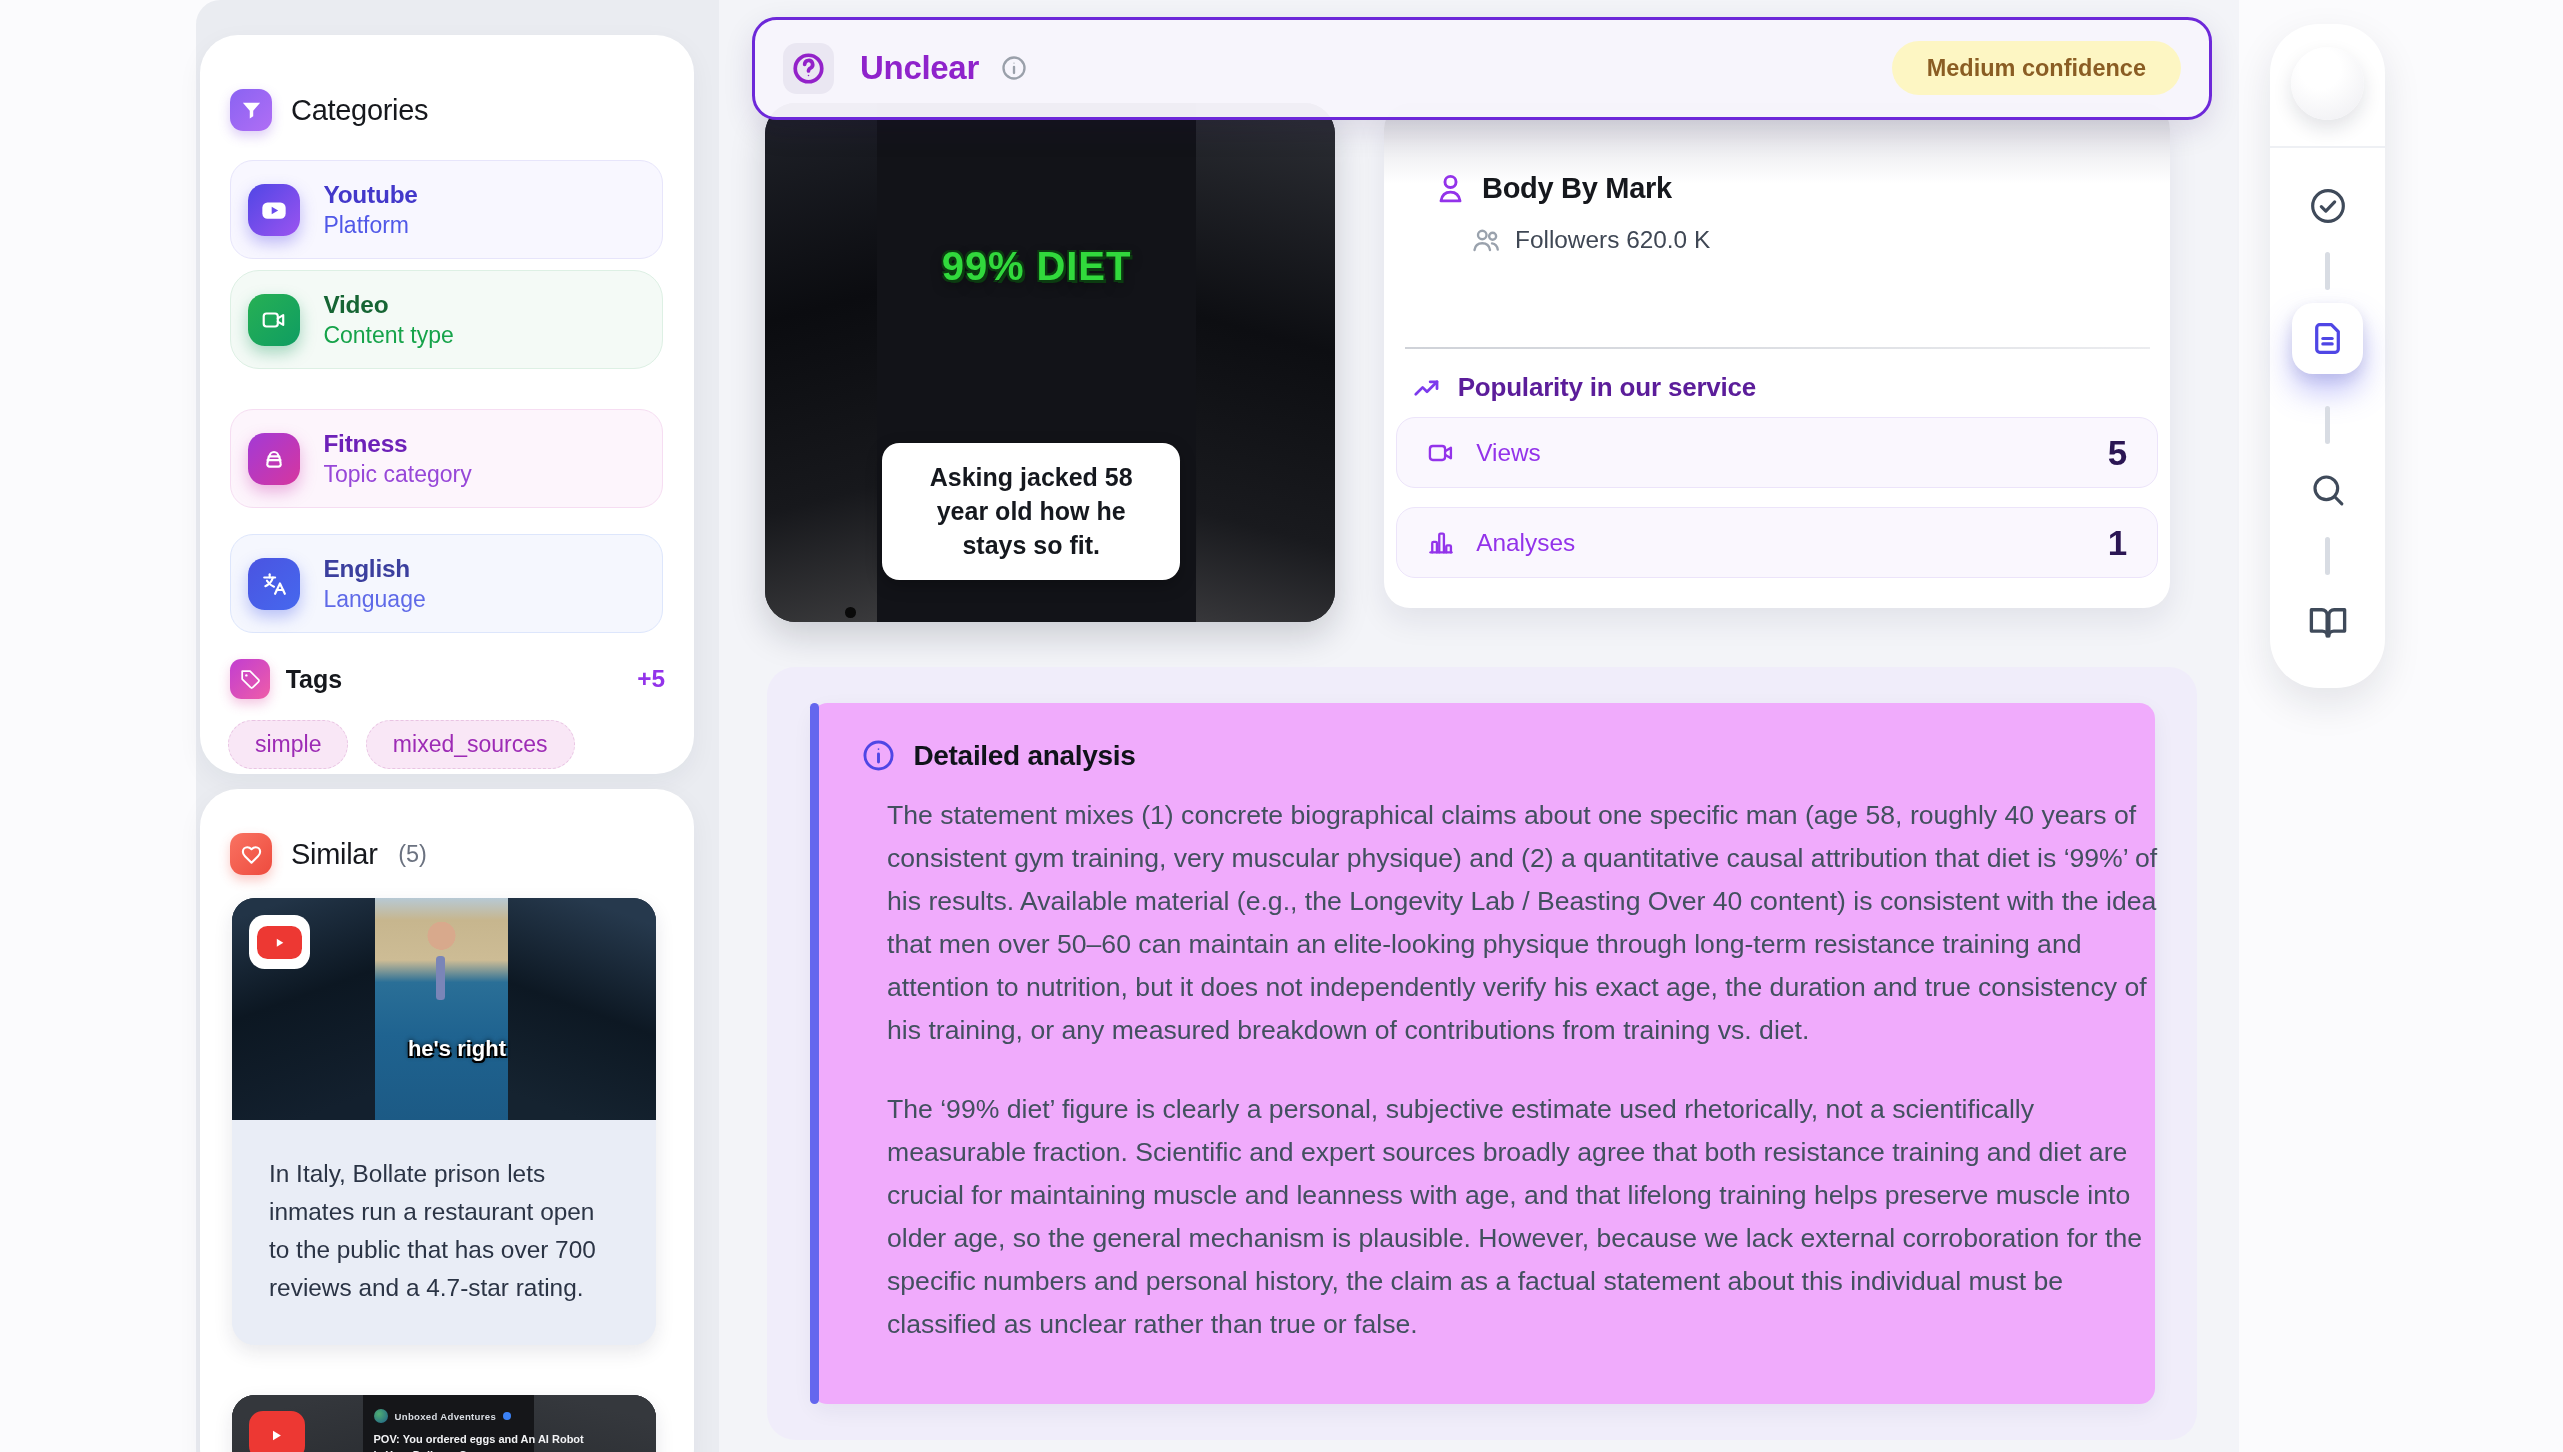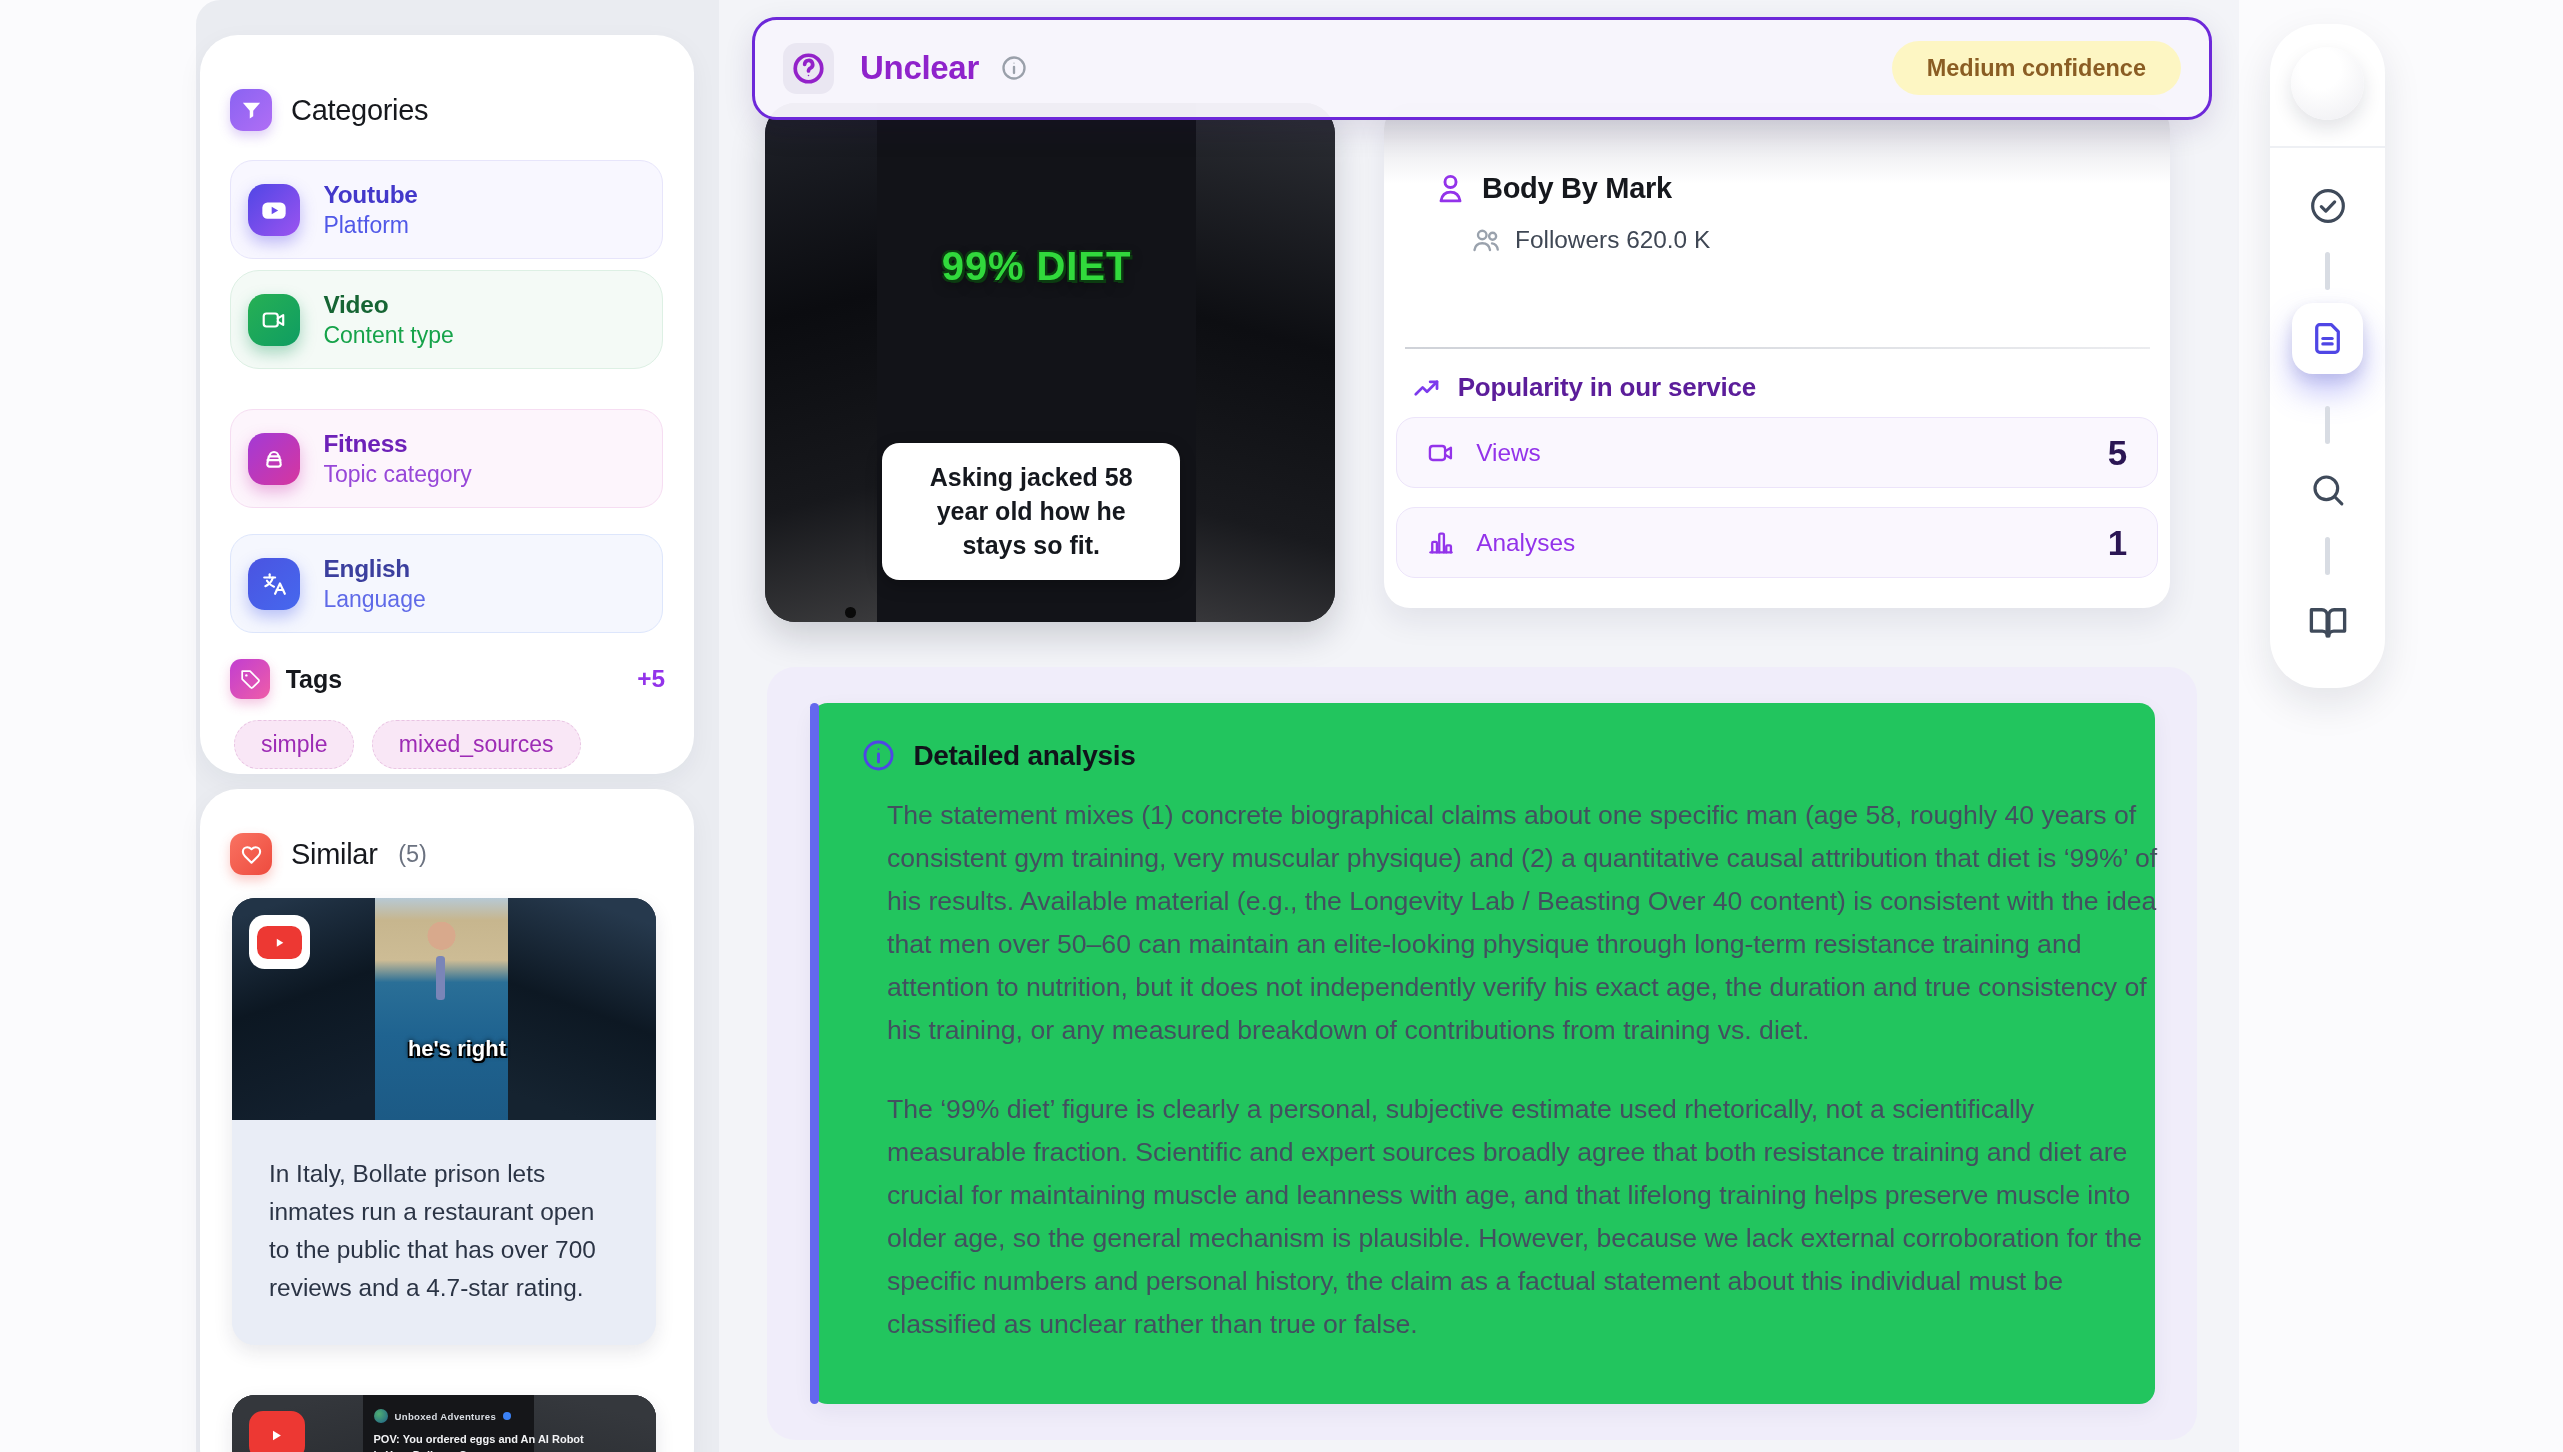--- a/index.html
+++ b/index.html
@@ -138,21 +138,21 @@
     <div class="abs" style="left:30px;top:624px;display:flex;align-items:center;width:435px;">
       <div class="head-ico g-pink" style="width:40px;height:40px;border-radius:11.3px;">
         <svg class="svgi" width="21" height="21" viewBox="0 0 24 24" fill="none" stroke="#fff" stroke-width="2" stroke-linejoin="round">
             <path d="M11.5 2.5H2.5v9l9.6 9.6a1.8 1.8 0 0 0 2.5 0l6.5-6.5a1.8 1.8 0 0 0 0-2.5z"></path>
             <circle cx="7.3" cy="7.3" r="1.4" fill="#fff" stroke="none"></circle>
           </svg>
       </div>
       <div style="margin-left:15.7px;font-size:25px;font-weight:700;color:#16181d;">Tags</div>
       <div style="margin-left:auto;font-size:24.4px;font-weight:600;color:#9333ea;cursor:pointer;">+5</div>
     </div>
-    <div class="abs" style="left:34px;top:685px;display:flex;gap:17.4px;">
+    <div class="abs" style="left:28px;top:685px;display:flex;gap:17.4px;">
       <div class="chip">simple</div>
       <div class="chip">mixed_sources</div>
     </div>
   </div>
 
   <div class="abs panel" style="left:200px;top:789px;width:494px;height:697px;">
     <div class="panel-head abs" style="left:30px;top:44px;">
       <div class="head-ico g-red">
         <svg class="svgi" width="23" height="23" viewBox="0 0 24 24" fill="none" stroke="#fff" stroke-width="2.2" stroke-linecap="round" stroke-linejoin="round">
             <path d="M12 20.5 5.2 13.8C3.7 12.3 3 10.8 3 9.1A4.6 4.6 0 0 1 7.6 4.5c1.7 0 2.9.5 4.4 2 1.5-1.5 2.7-2 4.4-2A4.6 4.6 0 0 1 21 9.1c0 1.7-.7 3.2-2.2 4.7z"></path>
@@ -278,21 +278,21 @@
           <path d="M10.5 20V5a1 1 0 0 1 1-1h2a1 1 0 0 1 1 1v15"></path>
           <path d="M16.5 20v-5a1 1 0 0 1 1-1h2a1 1 0 0 1 1 1v5"></path>
           <path d="M3 20h18"></path>
         </svg>
       <div class="stat-label">Analyses</div>
       <div class="stat-value">1</div>
     </div>
   </div>
 
   <div class="abs" style="left:767px;top:667px;width:1430px;height:773px;border-radius:28px;background:#f0edfa;">
-    <div class="abs" style="left:45px;top:36px;width:1343px;height:701px;background:#22c55e;border-radius:15.7px;box-shadow:0 7px 21px rgba(40,40,90,.06);">
+    <div class="abs" style="left:45px;top:36px;width:1343px;height:701px;background:#f0abfc;border-radius:15.7px;box-shadow:0 7px 21px rgba(40,40,90,.06);">
       <div class="abs" style="left:-1.7px;top:0;width:8.7px;height:100%;border-radius:8.7px;background:#6467ee;"></div>
       <div class="abs" style="left:49px;top:35px;display:flex;align-items:center;gap:17.4px;">
         <svg class="svgi" width="35" height="35" viewBox="0 0 24 24" fill="none" stroke="#4f46e5" stroke-width="2" stroke-linecap="round">
             <circle cx="12" cy="12" r="9.3"></circle>
             <path d="M12 11v5.5"></path>
             <circle cx="12" cy="7.6" r="0.6" fill="#4f46e5" stroke="none"></circle>
           </svg>
         <div style="font-size:28px;font-weight:700;color:#10131a;letter-spacing:-0.3px;">Detailed analysis</div>
       </div>
       <div class="abs" style="left:35px;top:91px;width:1289px;font-size:26.6px;line-height:43px;color:#42505f;margin-left:40px;">

